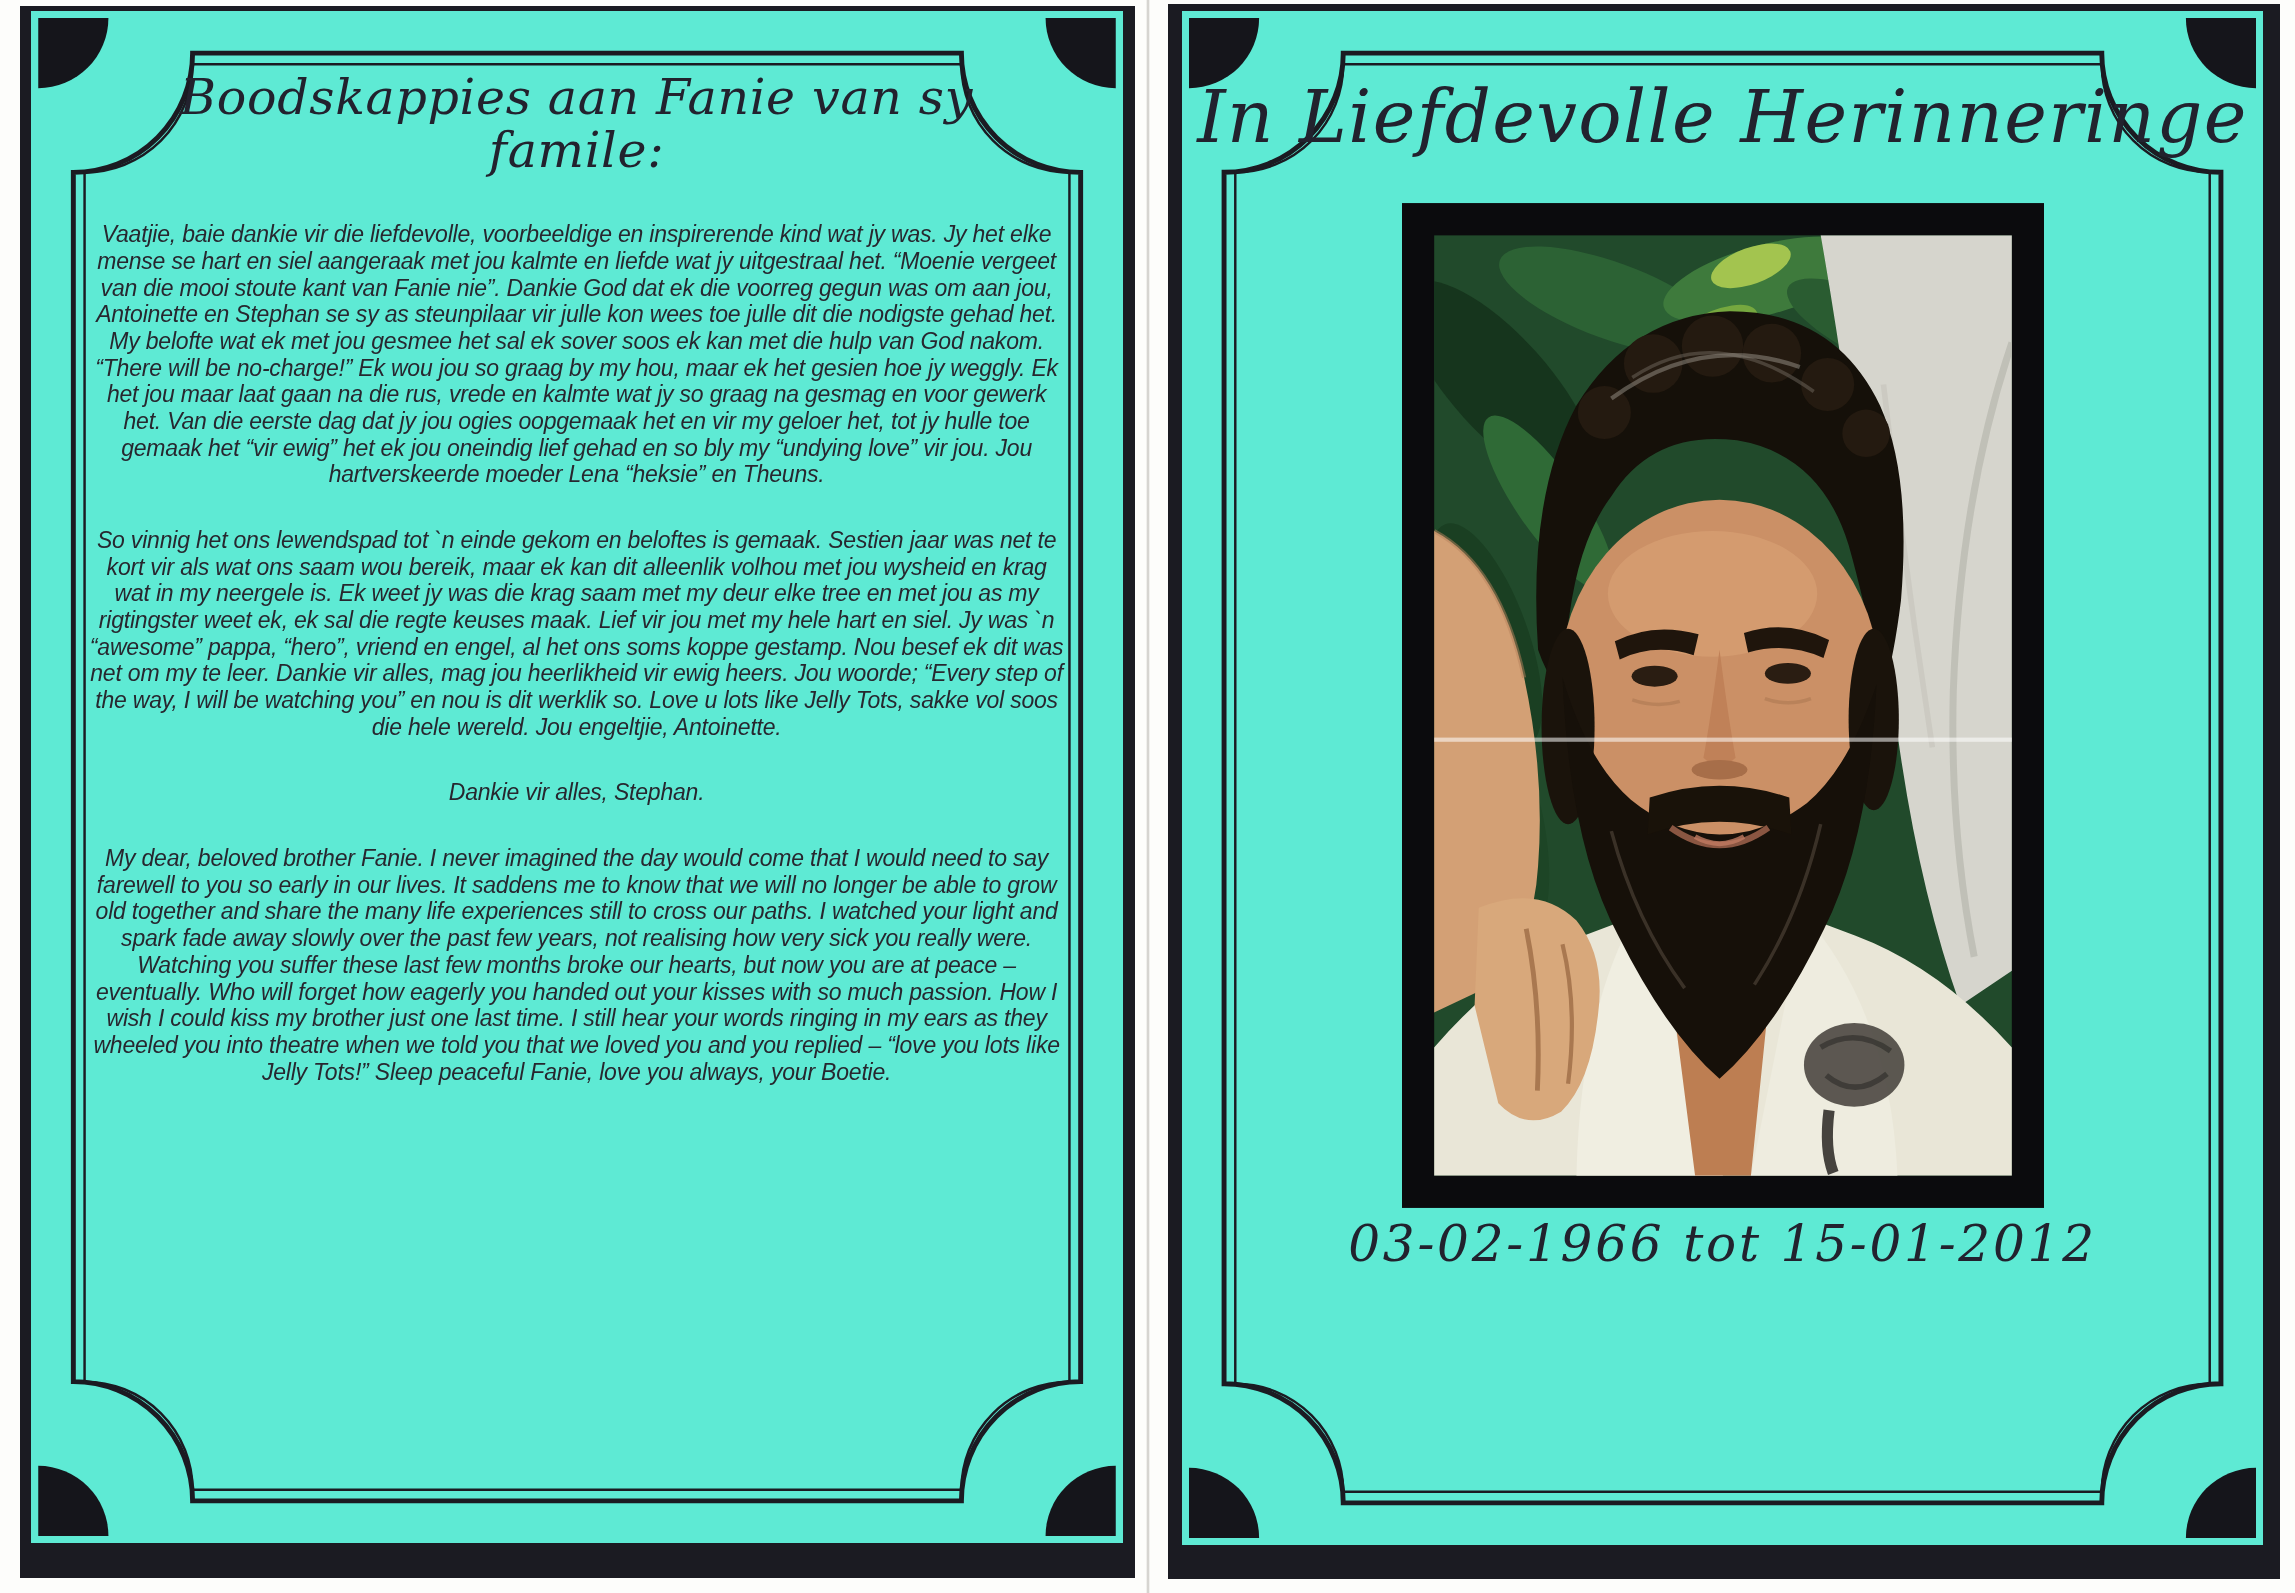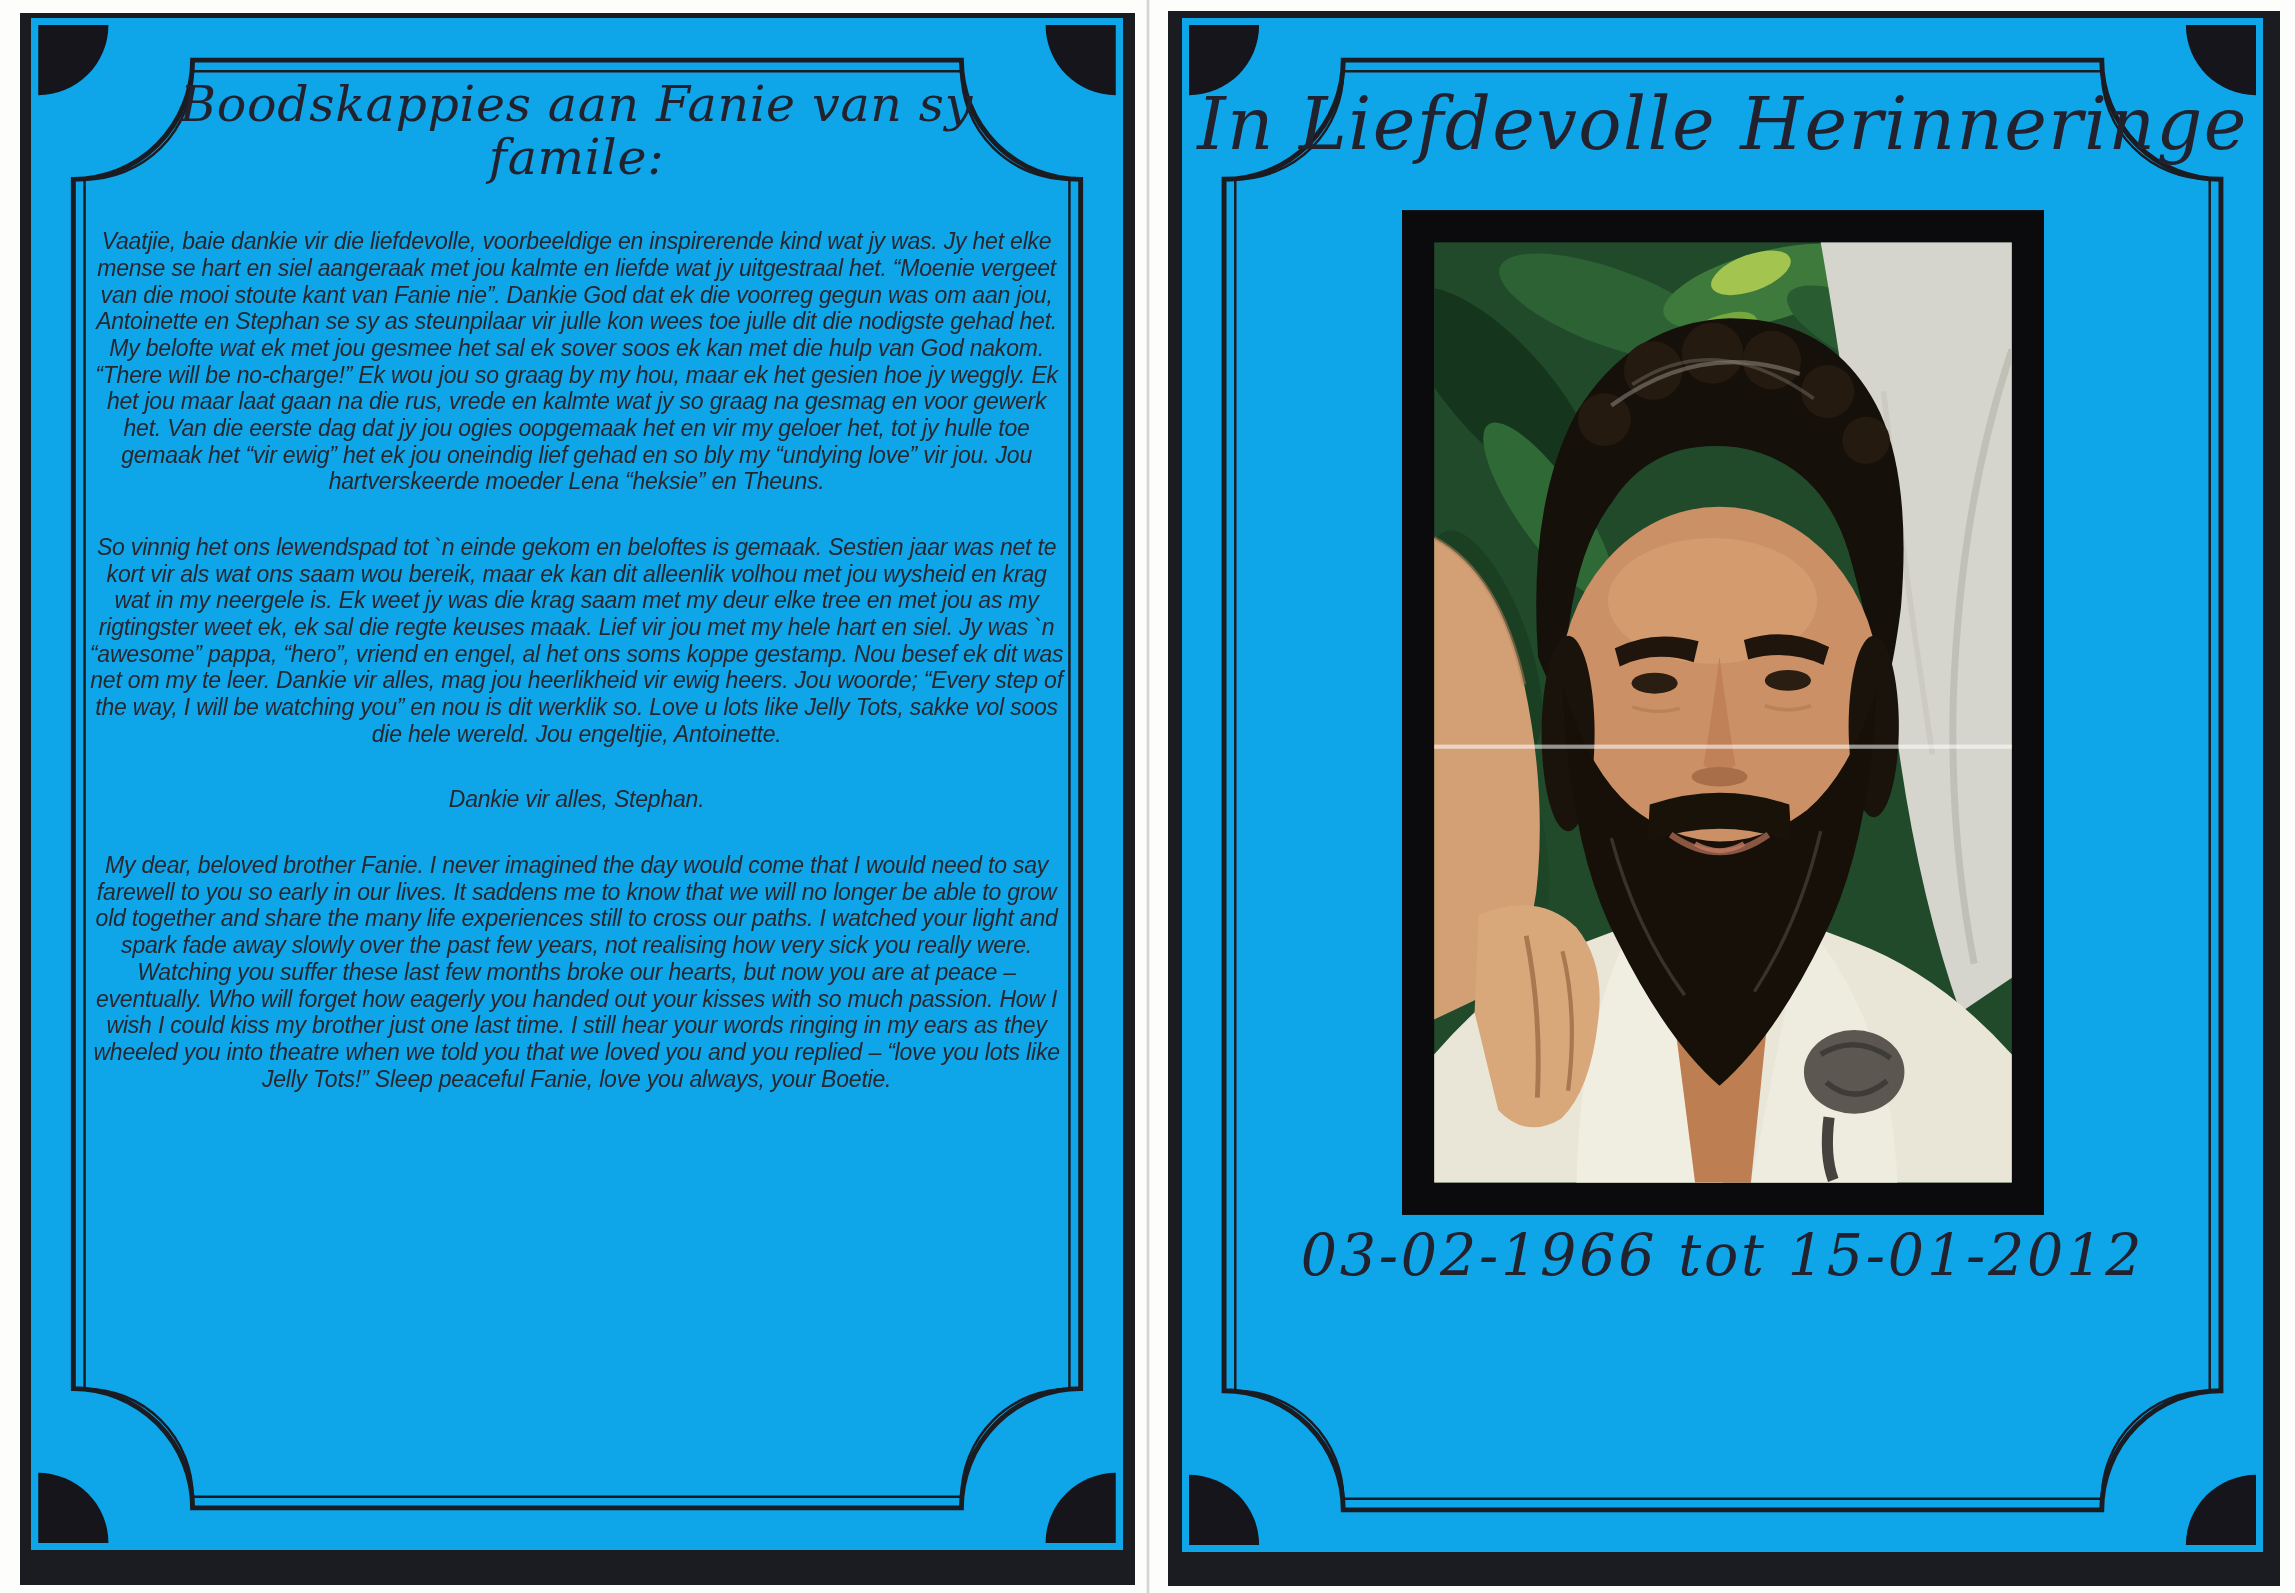--- a/index.html
+++ b/index.html
@@ -3,22 +3,22 @@
 <meta charset="utf-8">
 <style>
   html,body{margin:0;padding:0;}
   body{
     width:2295px;height:1593px;position:relative;overflow:hidden;
     background:#fdfdfb;
     font-family:"Liberation Sans",sans-serif;
   }
   .page{
     position:absolute;box-sizing:border-box;
-    background:#0ea5e9;
-    border-style:solid;border-color:#1b1b22;margin-top:7px;
+    background:#5eead4;
+    border-style:solid;border-color:#1b1b22;
   }
   #left-page{left:19.6px;top:5.6px;width:1115px;height:1572px;border-width:5.6px 12.6px 35px 11.2px;}
   #right-page{left:1168px;top:4.2px;width:1112px;height:1575px;border-width:7px 17px 34px 14px;}
   .frame-svg{position:absolute;inset:0;width:100%;height:100%;pointer-events:none;}
   .fold-crease{
     position:absolute;left:1146px;top:0;width:3.5px;height:1593px;
     background:linear-gradient(to right,rgba(0,0,0,0),#c9c7c2,rgba(0,0,0,0));
   }
   
   .left-content{
@@ -38,21 +38,21 @@
   }
   
   .right-content{
     position:relative;height:100%;
     display:flex;flex-direction:column;align-items:center;text-align:center;
   }
   #right-title{font-size:72px;line-height:1.1;margin:67px 0 0 0;letter-spacing:1.4px;white-space:nowrap;}
   .photo-wrap{margin-top:46px;line-height:0;}
   #portrait-photo{width:642px;height:1005px;display:block;}
   #deceased-name{font-size:76px;line-height:1.1;margin:32px 0 0 0;white-space:nowrap;}
-  #life-dates{font-size:57px;line-height:1.1;margin:8.4px 0 0 0;letter-spacing:2.8px;white-space:nowrap;}
+  #life-dates{font-size:50px;line-height:1.1;margin:8.4px 0 0 0;letter-spacing:2.8px;white-space:nowrap;}
 </style>
 </head>
 <body>
 
 <div class="page" id="left-page">
   <svg class="frame-svg" aria-hidden="true" viewBox="0 0 1556 2184">
       <path d="M230 60 L1326 60 A170 170 0 0 0 1496 230 L1496 1954 A170 170 0 0 0 1326 2124 L230 2124 A170 170 0 0 0 60 1954 L60 230 A170 170 0 0 0 230 60 Z" fill="none" stroke="#1b1b22" stroke-width="7"></path>
       <path d="M230 76 L1326 76 A154 154 0 0 0 1480 230 L1480 1954 A154 154 0 0 0 1326 2108 L230 2108 A154 154 0 0 0 76 1954 L76 230 A154 154 0 0 0 230 76 Z" fill="none" stroke="#1b1b22" stroke-width="3.5"></path>
       <path d="M10 10 L110 10 A100 100 0 0 1 10 110 Z" fill="#15151b"></path>
       <path d="M1546 10 L1446 10 A100 100 0 0 0 1546 110 Z" fill="#15151b"></path>

